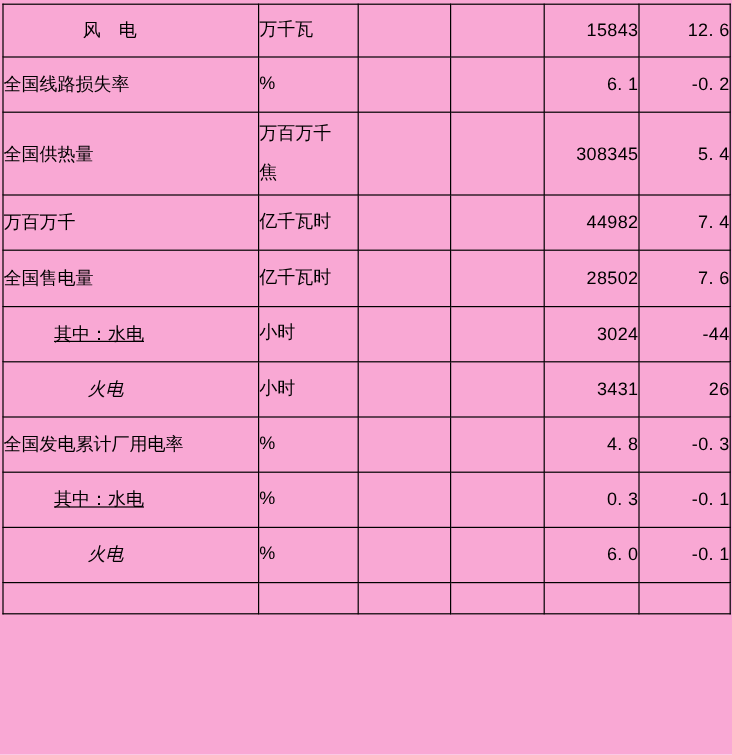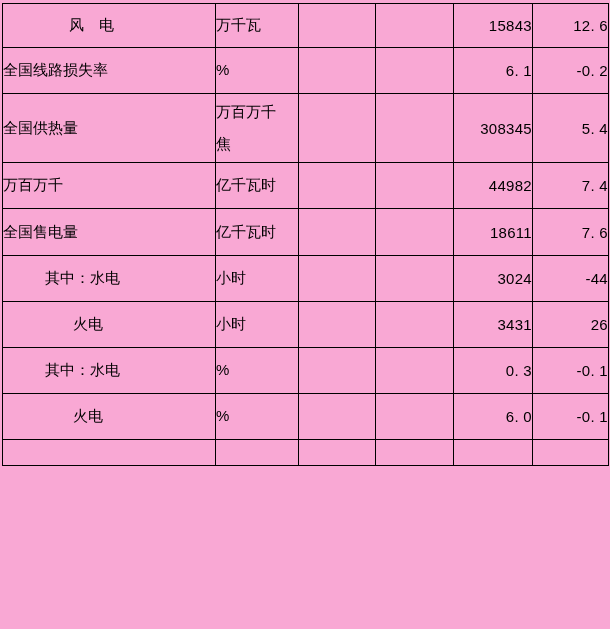--- a/index.html
+++ b/index.html
@@ -35,22 +35,22 @@
   tr.row { height: 46px; }
   tr.h44 { height: 44px; }
   tr.h47 { height: 47px; }
   tr.h69 { height: 69px; }
   tr.cut { height: 26px; }
   .c-label {
     text-align: left;
     padding-left: 8px;
     white-space: nowrap;
   }
-  .c-label.indent-sub  { padding-left: 42px; }
-  .c-label.indent-sub2 { padding-left: 70px; }
+  .c-label.indent-sub  { padding-left: 42px; text-decoration: underline; }
+  .c-label.indent-sub2 { padding-left: 70px; font-style: italic; }
   .c-label.indent-wind { padding-left: 66px; }
   .c-unit {
     text-align: left;
     white-space: pre-line;
     line-height: 2.15;
   }
   .c-num {
     text-align: right;
     font-size: 14px;
     letter-spacing: 0.3px;
@@ -101,38 +101,46 @@
         <td class="c-empty"></td>
         <td class="c-empty"></td>
         <td class="c-num">44982</td>
         <td class="c-num">7. 4</td>
       </tr>
       <tr class="row h47">
         <td class="c-label">全国售电量</td>
         <td class="c-unit">亿千瓦时</td>
         <td class="c-empty"></td>
         <td class="c-empty"></td>
-        <td class="c-num">18611</td>
+        <td class="c-num">28502</td>
         <td class="c-num">7. 6</td>
       </tr>
       <tr class="row">
         <td class="c-label indent-sub">其中：水电</td>
         <td class="c-unit">小时</td>
         <td class="c-empty"></td>
         <td class="c-empty"></td>
         <td class="c-num">3024</td>
         <td class="c-num">-44</td>
       </tr>
       <tr class="row">
         <td class="c-label indent-sub2">火电</td>
         <td class="c-unit">小时</td>
         <td class="c-empty"></td>
         <td class="c-empty"></td>
         <td class="c-num">3431</td>
         <td class="c-num">26</td>
+      </tr>
+      <tr class="row">
+        <td class="c-label">全国发电累计厂用电率</td>
+        <td class="c-unit">%</td>
+        <td class="c-empty"></td>
+        <td class="c-empty"></td>
+        <td class="c-num">4. 8</td>
+        <td class="c-num">-0. 3</td>
       </tr>
       <tr class="row">
         <td class="c-label indent-sub">其中：水电</td>
         <td class="c-unit">%</td>
         <td class="c-empty"></td>
         <td class="c-empty"></td>
         <td class="c-num">0. 3</td>
         <td class="c-num">-0. 1</td>
       </tr>
       <tr class="row">

